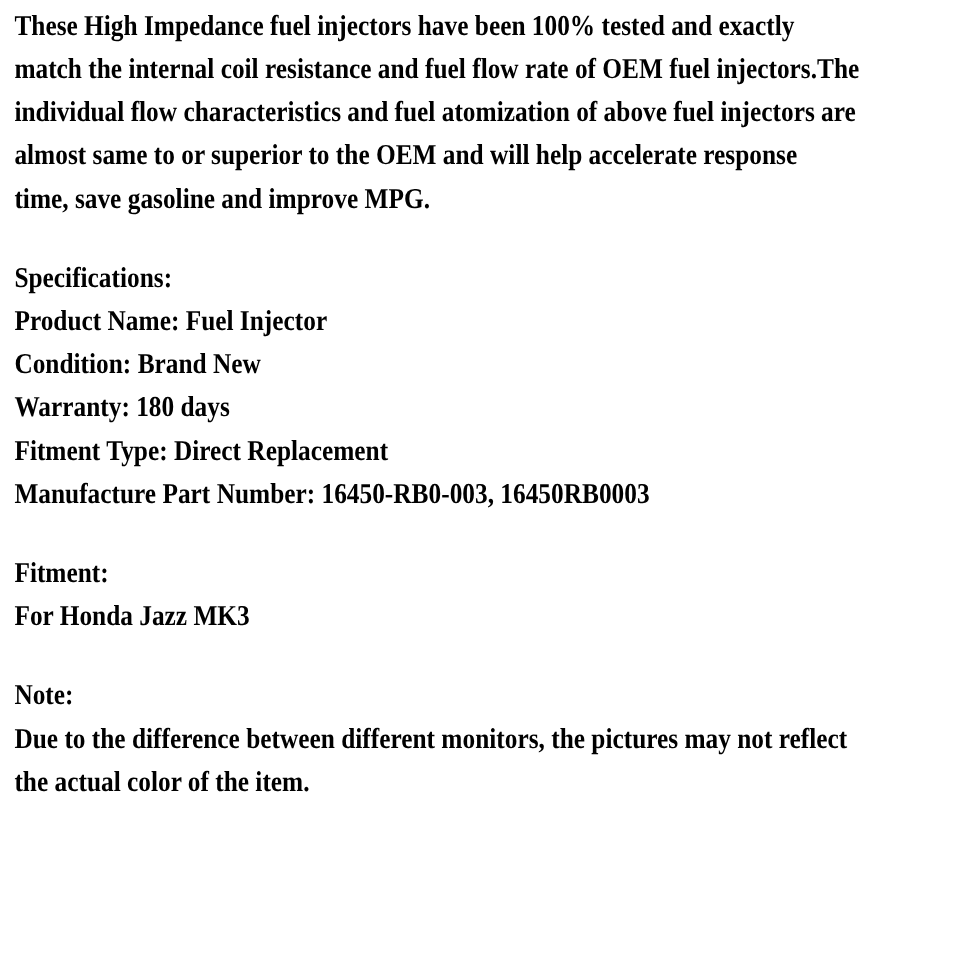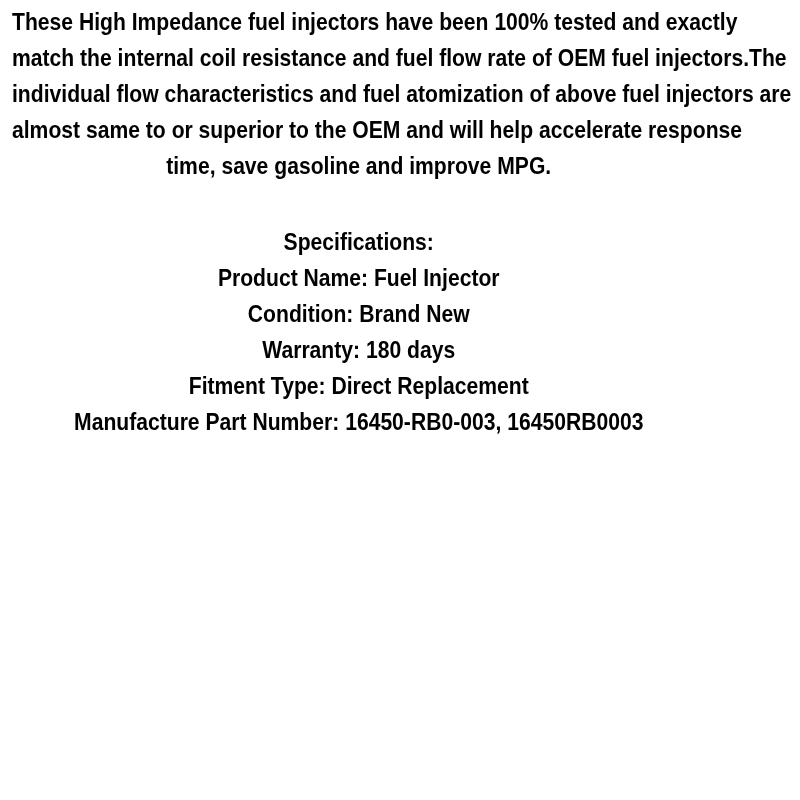--- a/index.html
+++ b/index.html
@@ -10,28 +10,27 @@
     width: 800px;
     height: 800px;
     background: var(--bg, #ffffff);
     overflow: hidden;
   }
   .doc {
     box-sizing: border-box;
     width: 800px;
     height: 800px;
     padding: 4px 0 0 12px;
-    font-family: Liberation Sans, sans-serif;
+    font-family: Liberation Serif, serif;
     font-weight: bold;
     font-size: 24px;
     color: var(--fg, #000000);
-    text-align: center;
   }
   .sec + .sec {
-    margin-top: 40px; 
+    margin-top: 30px; 
   }
   .line {
     height: 36px;
     line-height: 36px;
     white-space: nowrap;
     transform: scaleX(0.88); 
     transform-origin: 0 50%;
   }
 </style>
 </head>
@@ -46,13 +45,22 @@
       <div class="line">time, save gasoline and improve MPG.</div>
     </div>
     <div class="sec">
       <div class="line">Specifications:</div>
       <div class="line">Product Name: Fuel Injector</div>
       <div class="line">Condition: Brand New</div>
       <div class="line">Warranty: 180 days</div>
       <div class="line">Fitment Type: Direct Replacement</div>
       <div class="line">Manufacture Part Number: 16450-RB0-003, 16450RB0003</div>
     </div>
+    <div class="sec">
+      <div class="line">Fitment:</div>
+      <div class="line">For Honda Jazz MK3</div>
+    </div>
+    <div class="sec">
+      <div class="line">Note:</div>
+      <div class="line">Due to the difference between different monitors, the pictures may not reflect</div>
+      <div class="line">the actual color of the item.</div>
+    </div>
   </div>
 
 </body></html>

